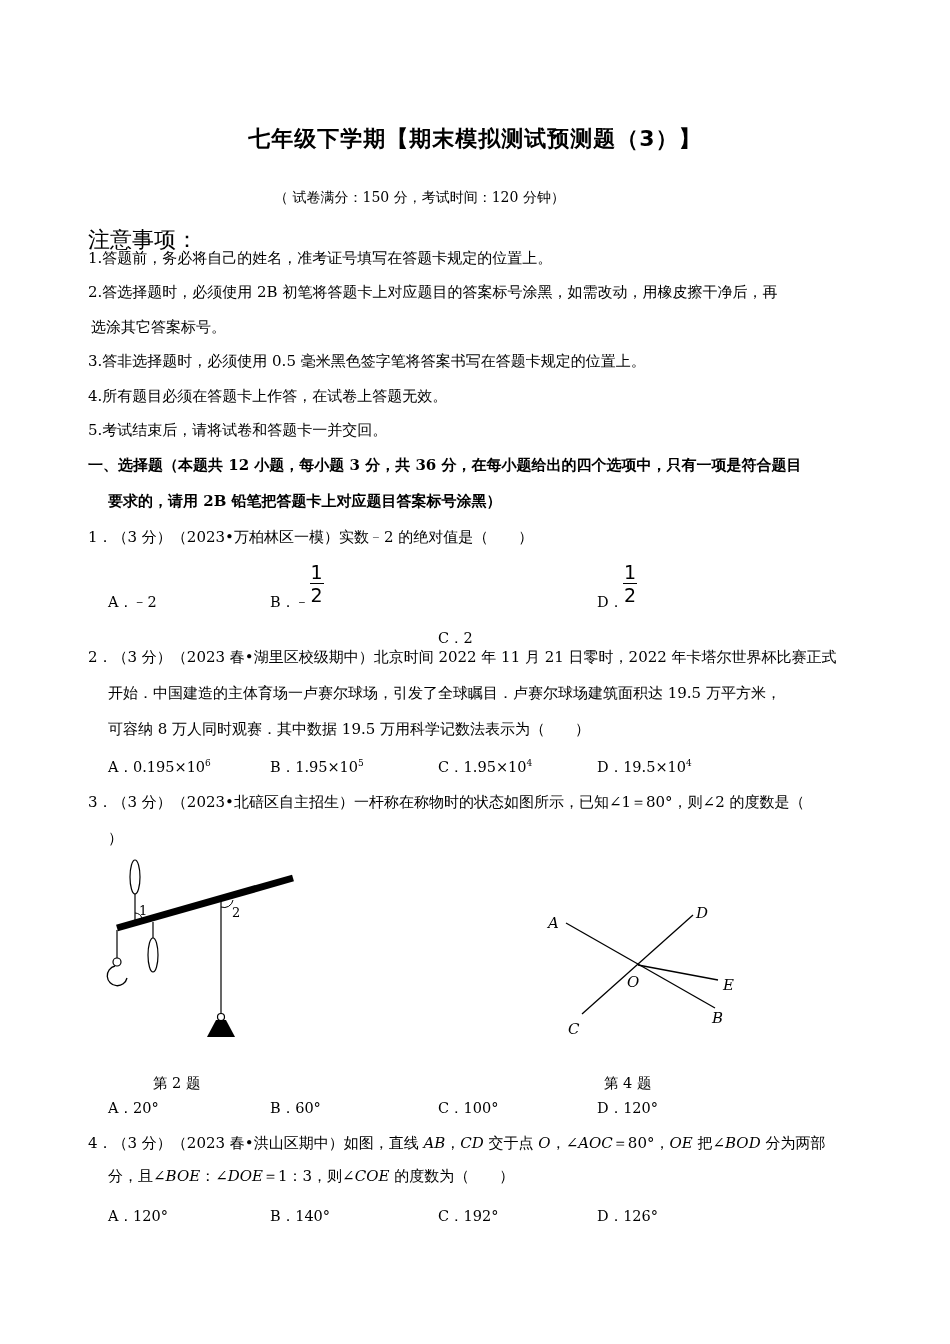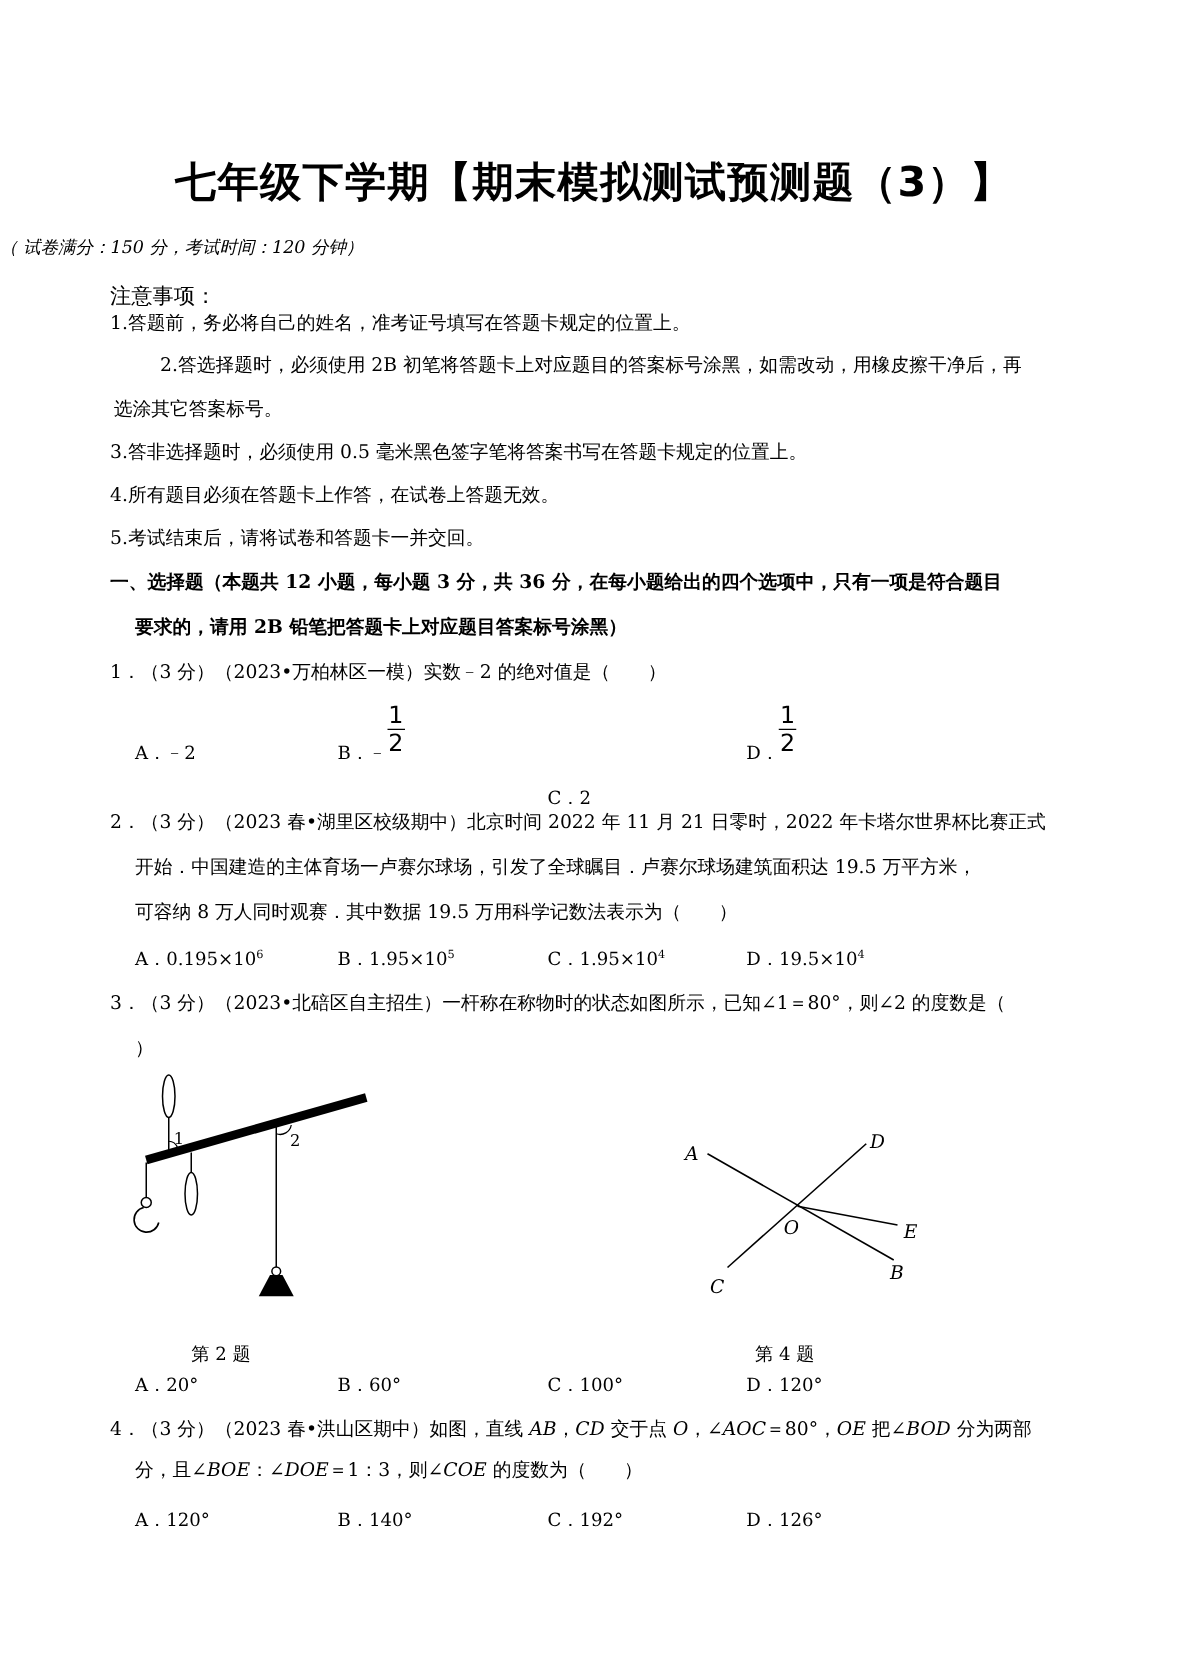--- a/index.html
+++ b/index.html
@@ -1,41 +1,41 @@
 <!DOCTYPE html>
 <html><head>
   <meta charset="utf-8">
   <style>
     html, body { margin: 0; padding: 0; background: #ffffff; }
     body { width: 950px; height: 1344px; position: relative; overflow: hidden;
            font-family: "DejaVu Serif", "Liberation Serif", serif; color: #000; }
     .abs { position: absolute; white-space: nowrap; }
-    .title { left: 0; width: 950px; top: 124px; text-align: center; font-size: 33px; font-weight: bold;
+    .title { left: 0; width: 950px; top: 124px; text-align: center; font-size: 22px; font-weight: bold;
              font-family: "DejaVu Sans", "Liberation Sans", sans-serif; letter-spacing: 1px; }
-    .subtitle { left: 0; width: 839px; top: 189px; text-align: left; font-size: 14px; font-style: italic; }
-    .notice-h { left: 88px; top: 225px; font-size: 17px; }
+    .subtitle { left: 0; width: 839px; top: 189px; text-align: center; font-size: 14px; }
+    .notice-h { left: 88px; top: 225px; font-size: 22px; }
     .txt { font-size: 15px; }
     .bold { font-weight: bold; }
     .opt { font-size: 14.5px; }
     .frac { display: inline-flex; flex-direction: column; align-items: center; vertical-align: middle;
             font-family: "DejaVu Sans", sans-serif; font-size: 19px; line-height: 20px; }
     .frac .bar { width: 14px; border-top: 1.5px solid #000; margin: 1px 0; }
     sup { font-size: 9px; vertical-align: 6px; }
     i { font-style: italic; }
     .cap { font-size: 14.5px; }
   </style>
 </head>
 <body>
 
 <div class="abs title">七年级下学期【期末模拟测试预测题（3）】</div>
 <div class="abs subtitle">（ 试卷满分：150 分，考试时间：120 分钟）</div>
 
 <div class="abs notice-h">注意事项：</div>
 <div class="abs txt" style="left:88px;top:249px;">1.答题前，务必将自己的姓名，准考证号填写在答题卡规定的位置上。</div>
-<div class="abs txt" style="left:88px;top:283px;margin-left:40px;">2.答选择题时，必须使用  2B 初笔将答题卡上对应题目的答案标号涂黑，如需改动，用橡皮擦干净后，再</div>
+<div class="abs txt" style="left:88px;top:283px;">2.答选择题时，必须使用  2B 初笔将答题卡上对应题目的答案标号涂黑，如需改动，用橡皮擦干净后，再</div>
 <div class="abs txt" style="left:91px;top:318px;">选涂其它答案标号。</div>
 <div class="abs txt" style="left:88px;top:352px;">3.答非选择题时，必须使用  0.5 毫米黑色签字笔将答案书写在答题卡规定的位置上。</div>
 <div class="abs txt" style="left:88px;top:387px;">4.所有题目必须在答题卡上作答，在试卷上答题无效。</div>
 <div class="abs txt" style="left:88px;top:421px;">5.考试结束后，请将试卷和答题卡一并交回。</div>
 
 <div class="abs txt bold" style="left:88px;top:456px;">一、选择题（本题共 12 小题，每小题 3 分，共 36 分，在每小题给出的四个选项中，只有一项是符合题目</div>
 <div class="abs txt bold" style="left:108px;top:492px;">要求的，请用 2B 铅笔把答题卡上对应题目答案标号涂黑）</div>
 
 <div class="abs txt" style="left:88px;top:528px;">1．（3 分）（2023•万柏林区一模）实数﹣2 的绝对值是（　　）</div>
 <div class="abs opt" style="left:108px;top:593px;">A．﹣2</div>

